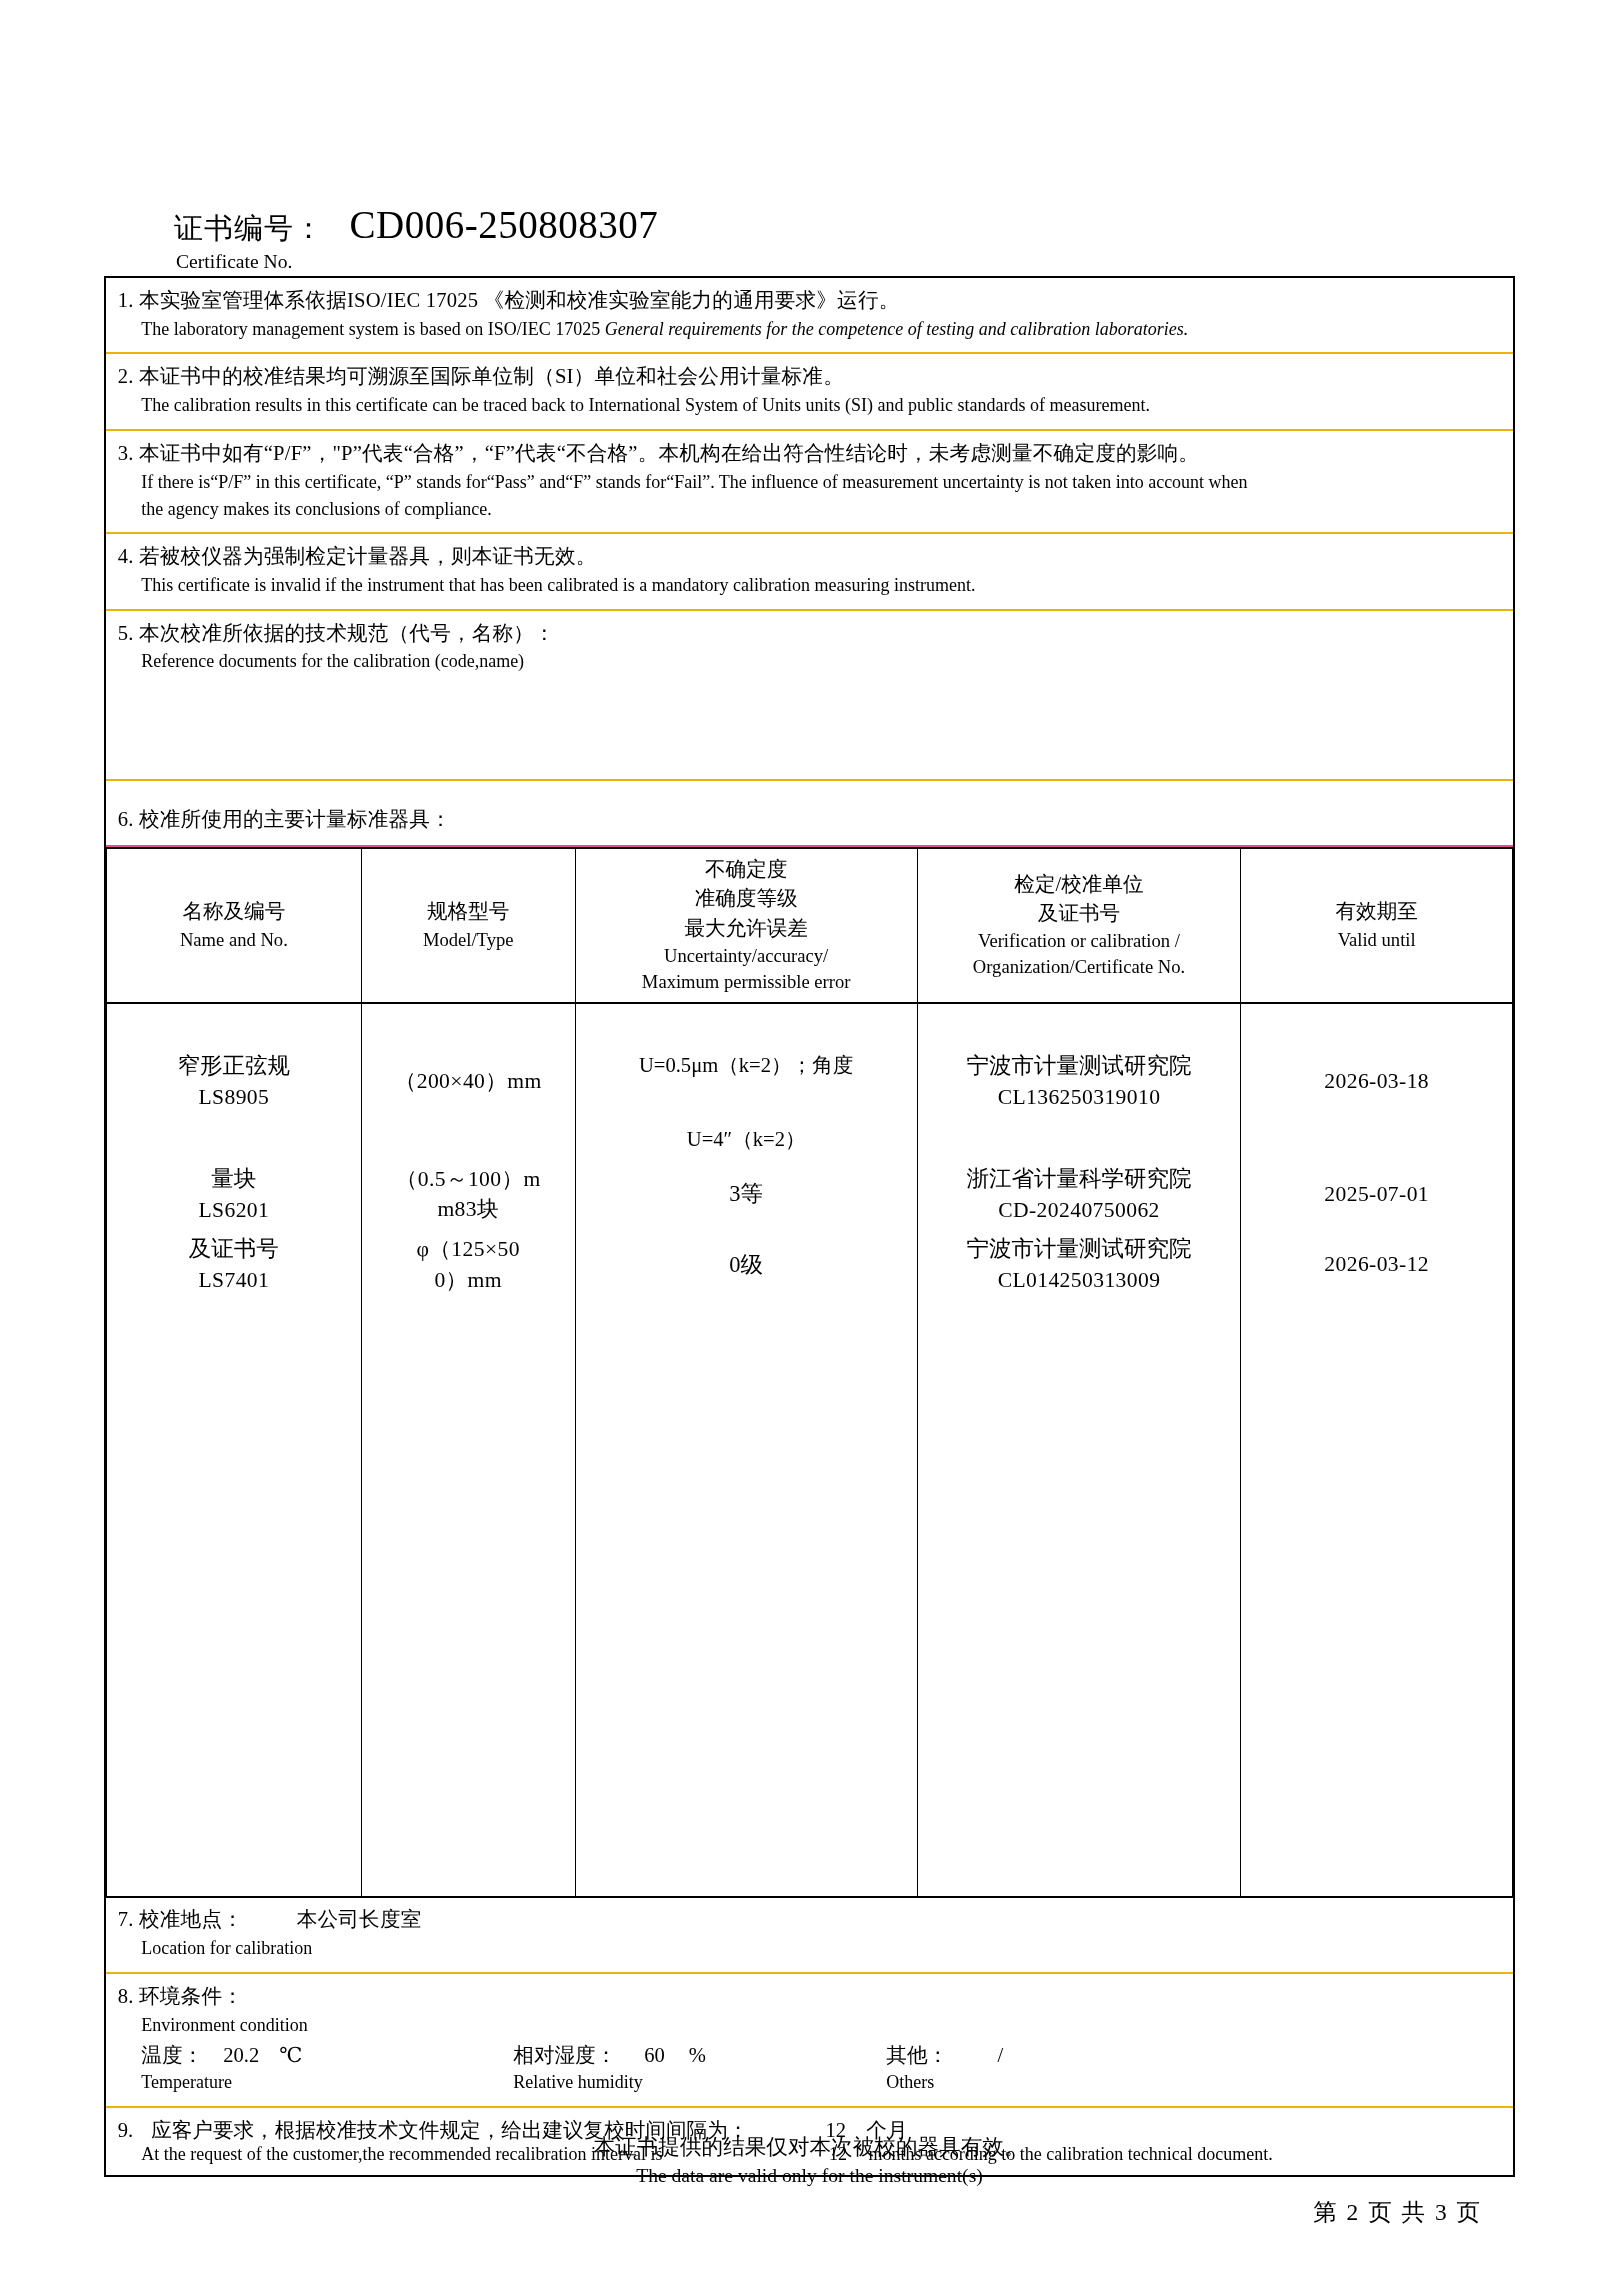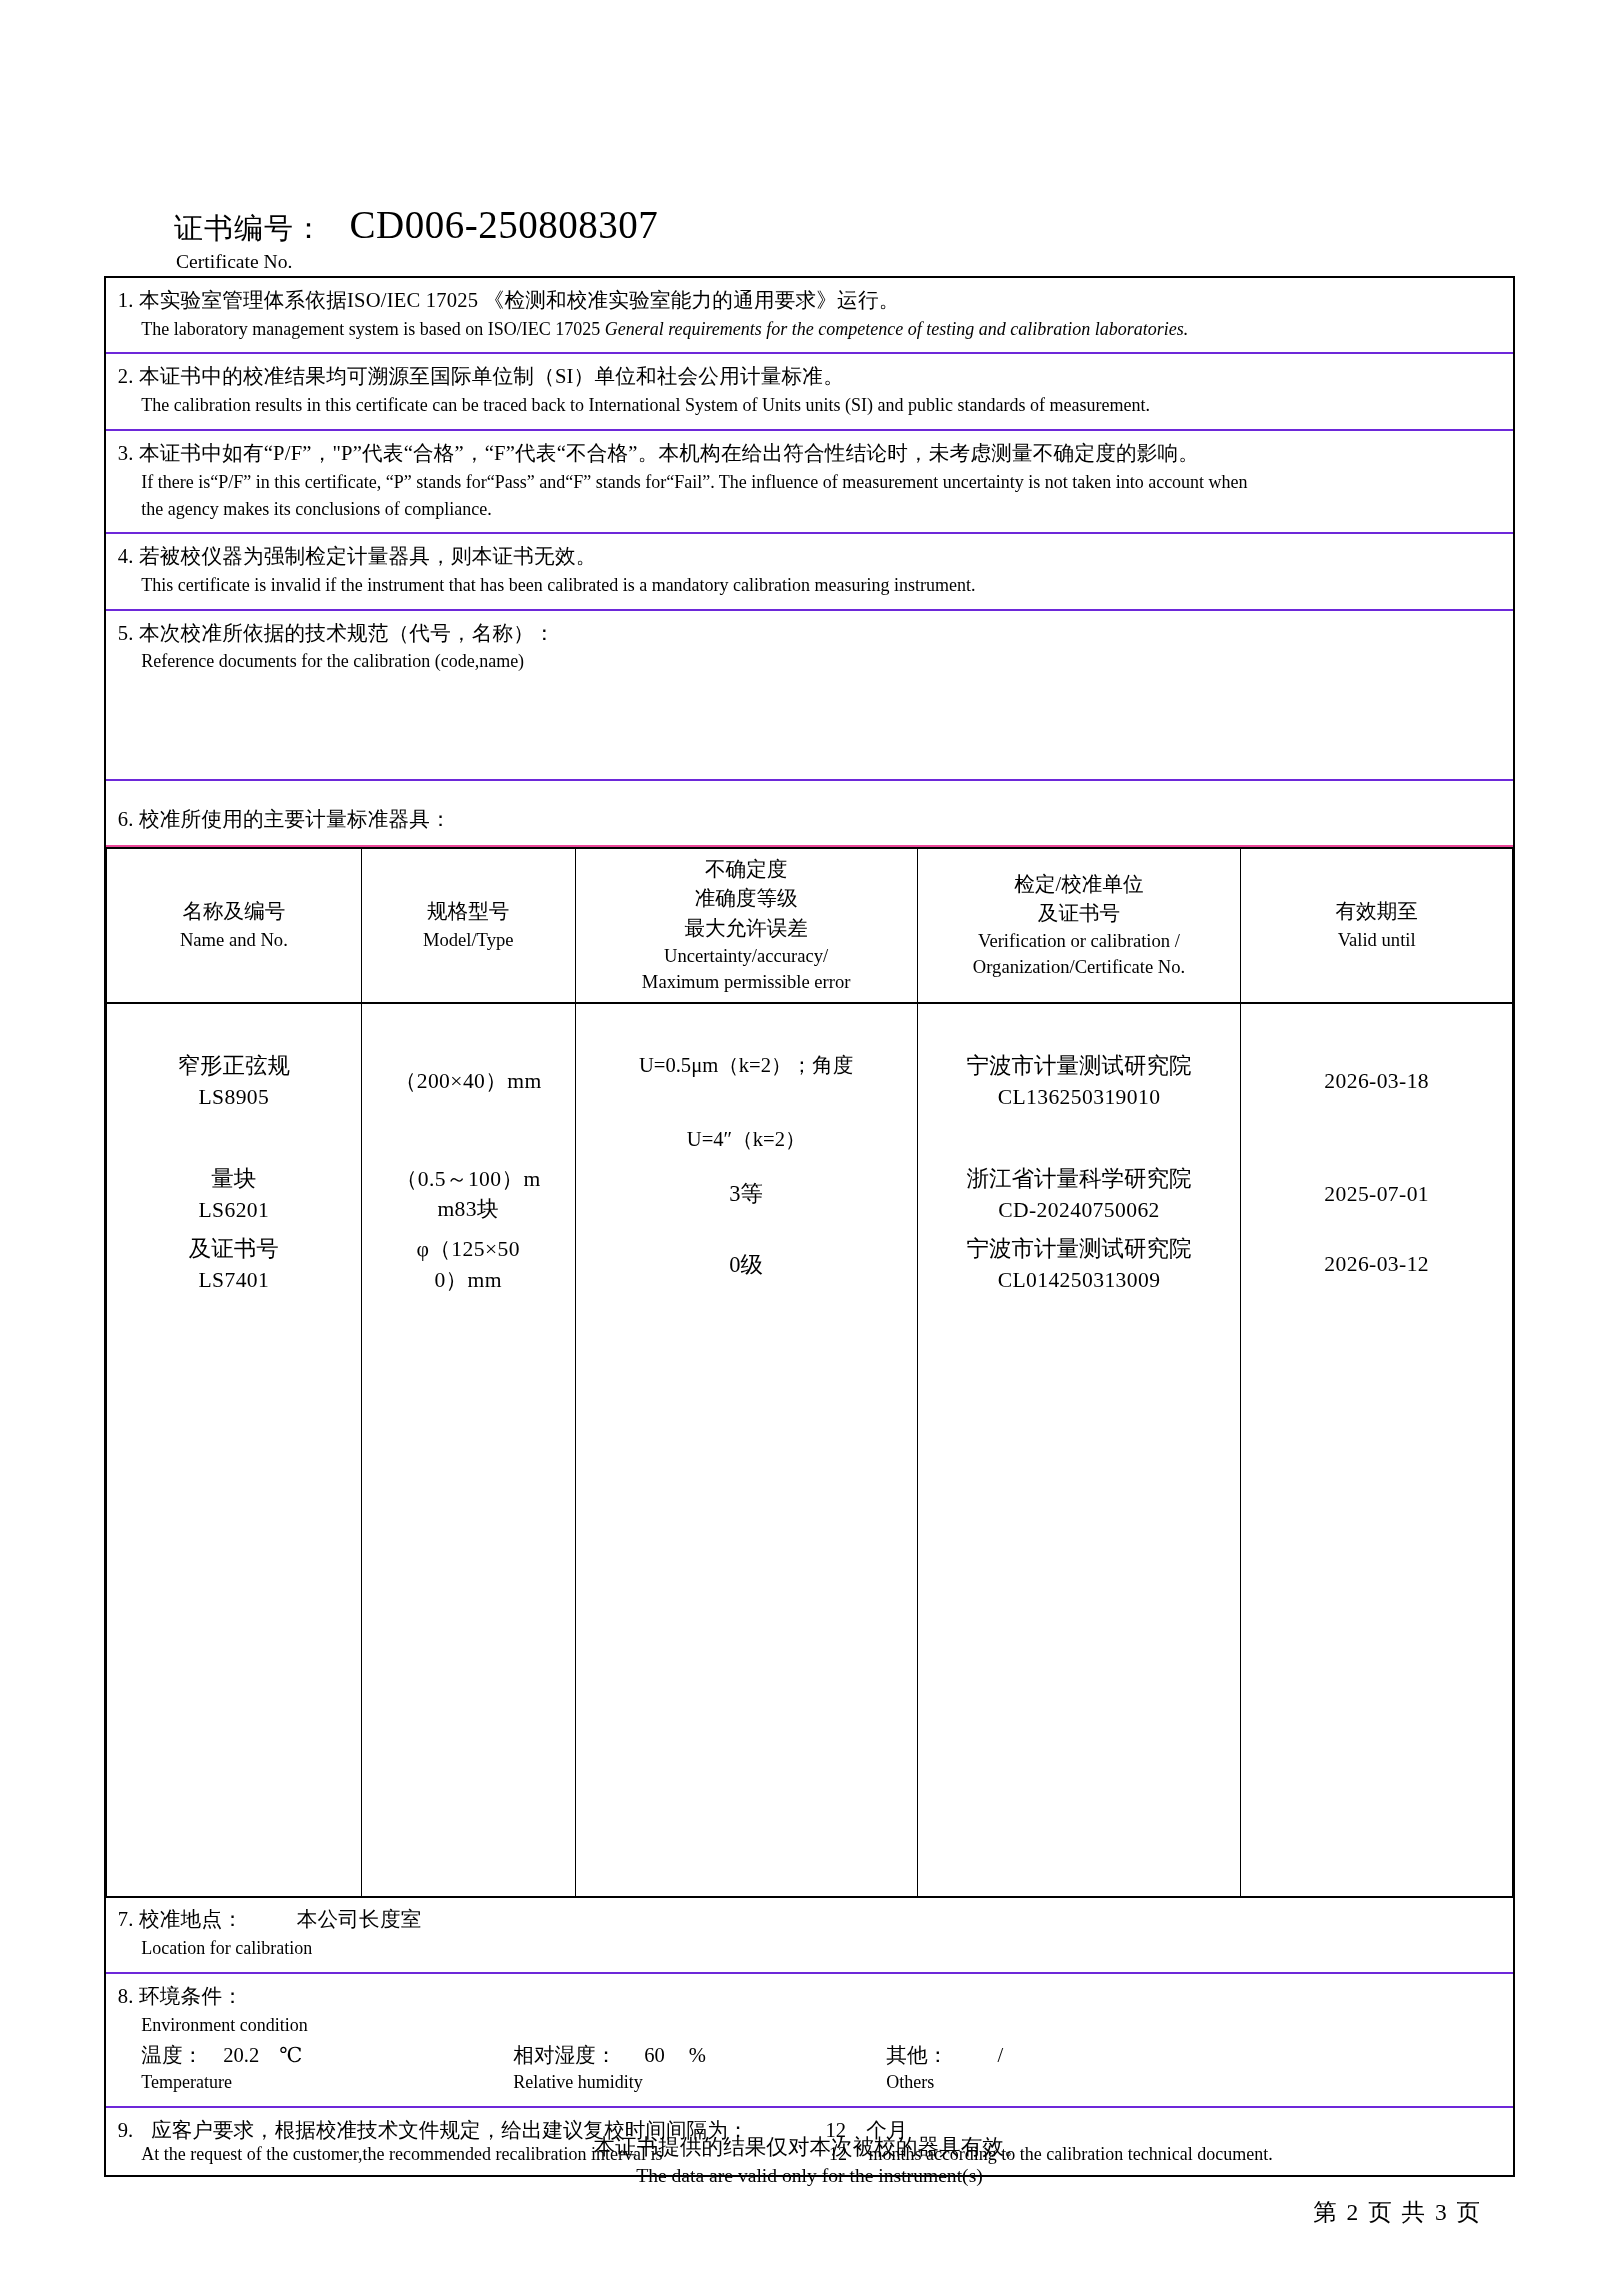--- a/index.html
+++ b/index.html
@@ -53,21 +53,21 @@
   
   .frame {
     position: absolute;
     left: 104px;
     top: 276px;
     width: 1411px;
     border: 2px solid #000;
     box-sizing: border-box;
   }
   .clause {
-    border-bottom: 2px solid #6d28d9;
+    border-bottom: 2px solid #eab308;
     box-sizing: border-box;
     padding: 7.8px 11.8px 9.8px 11.8px;
   }
   .clause:last-child { border-bottom: none; }
   .ln-cn {
     font-size: 20.6px;
     line-height: 1.45;
     letter-spacing: 0.2px;
   }
   .ln-en {

